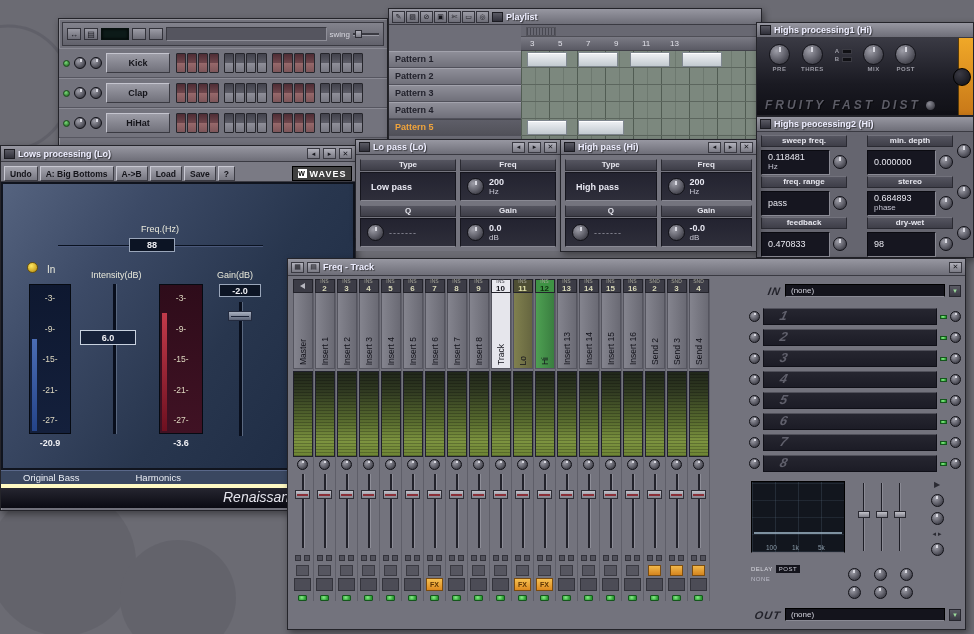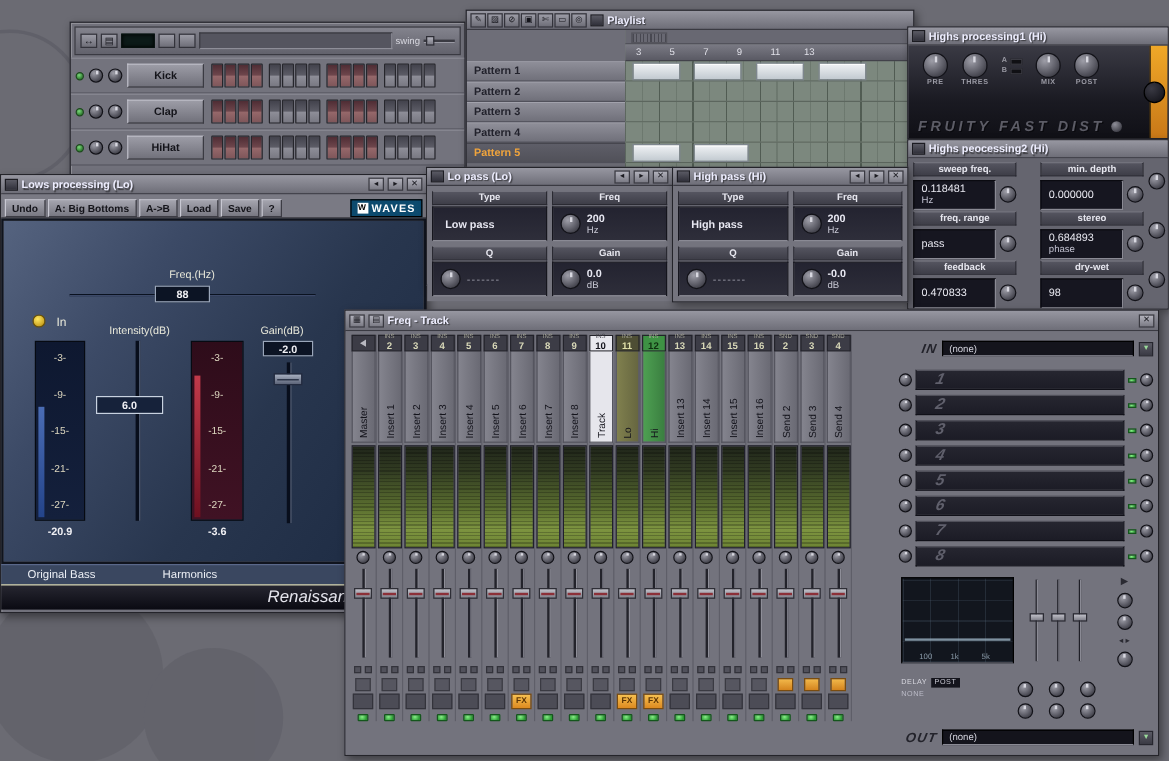--- a/index.html
+++ b/index.html
@@ -73,40 +73,40 @@
 .h2label{height:12px;line-height:10px}
 .h2val{flex:1;display:flex;align-items:center;gap:3px;padding-top:2px}
 .h2box{flex:1;height:25px;font-size:9px;display:flex;flex-direction:column;justify-content:center;padding-left:6px;line-height:10px}
 .h2unit{font-size:8px;color:#c2c2d0}
 .h2edge{position:absolute;right:2px}
 
 #win-lows{left:0;top:145px;width:356px;height:366px;z-index:4}
 .wv-toolbar{height:20px;background:#7a7a84;display:flex;align-items:flex-end;gap:2px;padding:0 3px;border-bottom:1px solid #3c3c44}
 #wv-btns{display:flex;gap:2px}
 .wbtn{height:15px;padding:0 5px;font-size:8.5px;font-weight:bold;color:#14141a;background:linear-gradient(#a4a4ae,#787882);border:1px solid #3c3c44;border-top-color:#c8c8d2;border-left-color:#c8c8d2}
-.wv-logo{margin-left:auto;width:60px;height:15px;background:#0c4a6e;color:#fff;display:flex;align-items:center;justify-content:center;gap:3px;font-size:9px;font-weight:bold;letter-spacing:1px;border:1px solid #000}
+.wv-logo{margin-left:auto;width:60px;height:15px;background:#404040;color:#fff;display:flex;align-items:center;justify-content:center;gap:3px;font-size:9px;font-weight:bold;letter-spacing:1px;border:1px solid #000}
 .wv-logo b{width:9px;height:9px;background:#fff;color:#000;font-size:7px;line-height:9px;text-align:center}
 .wv-panel{position:relative;height:288px;background:linear-gradient(125deg,#55637f 0%,#3c4a66 28%,#28364e 60%,#1c2a42 100%);border:2px solid #10141e;overflow:hidden}
 .wv-text{position:absolute;font-size:9px;color:#e8e8da}
 .wv-box{position:absolute;background:#0c1424;border:1px solid #9aa6ba;color:#f0f0f4;font-size:9px;font-weight:bold;text-align:center}
 .wv-hline{position:absolute;left:55px;top:61px;width:205px;height:2px;background:#0a1220;border-bottom:1px solid #4a587a}
 .wv-led{position:absolute;left:24px;top:78px;width:11px;height:11px;border-radius:50%;background:radial-gradient(circle at 38% 32%,#ffe860,#c8a020 75%);border:1px solid #6a5208}
 .wv-meter{position:absolute;width:42px;height:150px;display:flex;flex-direction:column;justify-content:space-between;align-items:center;padding:9px 0;border:1px solid #060a12}
 #wv-meter-left{left:26px;top:100px;background:linear-gradient(#0e1830,#14203c)}
 #wv-meter-right{left:156px;top:100px;width:44px;background:linear-gradient(#2e0c1a,#401224)}
 .wv-meter i{position:absolute;left:2px;bottom:2px;width:5px}
 #wv-meter-left i{height:62%;background:linear-gradient(to top,#24448a,#4a6cb4)}
 #wv-meter-right i{height:80%;background:linear-gradient(to top,#6e1020,#c23a4a)}
 .mtick{font-size:8.5px;color:#ded8c0;line-height:8px}
 .wv-mval{position:absolute;font-size:9px;font-weight:bold;color:#f0f0f4;text-align:center}
 .wv-vtrack{position:absolute;width:4px;background:#080e1c;border-right:1px solid #5a6880}
 .wv-handle{position:absolute;background:#16223a;border:1px solid #c8d2e0;color:#f0f0f4;font-size:9px;font-weight:bold;text-align:center}
 .wv-ghandle{position:absolute;width:24px;height:10px;background:linear-gradient(#a8b0c0,#5c6478);border:1px solid #232b3f}
 .wv-ghandle::after{content:"";position:absolute;left:2px;right:2px;top:4px;height:1px;background:#1a2236}
-.wv-sections{height:18px;background:#3a4760;border-top:1px solid #5a688a;border-bottom:1px solid #fef9c3;display:flex;align-items:center;font-size:9.5px;color:#eceff5}
+.wv-sections{height:18px;background:#3a4760;border-top:1px solid #5a688a;border-bottom:4px solid #fef9c3;display:flex;align-items:center;font-size:9.5px;color:#eceff5}
 .wv-footer{height:20px;background:linear-gradient(#262630,#0a0a12);color:#e4e4ec;font-family:"Liberation Serif",serif;font-style:italic;font-size:14px;padding-left:222px;line-height:19px}
 
 #win-lopass{left:355px;top:139px;width:206px;height:99px;z-index:5}
 #win-hipass{left:560px;top:139px;width:197px;height:113px;z-index:5}
 .fbody{height:96px;padding:4px;display:grid;grid-template-columns:1fr 1fr;grid-template-rows:1fr 1fr;gap:4px;background:#74747e}
 .fcell{display:flex;flex-direction:column}
 .fcell .plabel{height:12px;line-height:10px}
 .fctl{flex:1;margin-top:1px;background:linear-gradient(#232330,#2e2e3a);border:1px solid #15151d;border-bottom-color:#8a8a94;display:flex;align-items:center;gap:5px;padding:0 6px;color:#e8e8f2;font-size:9px;font-weight:bold}
 .fctl.center{justify-content:flex-start;padding-left:10px}
 .fval{line-height:9px}

